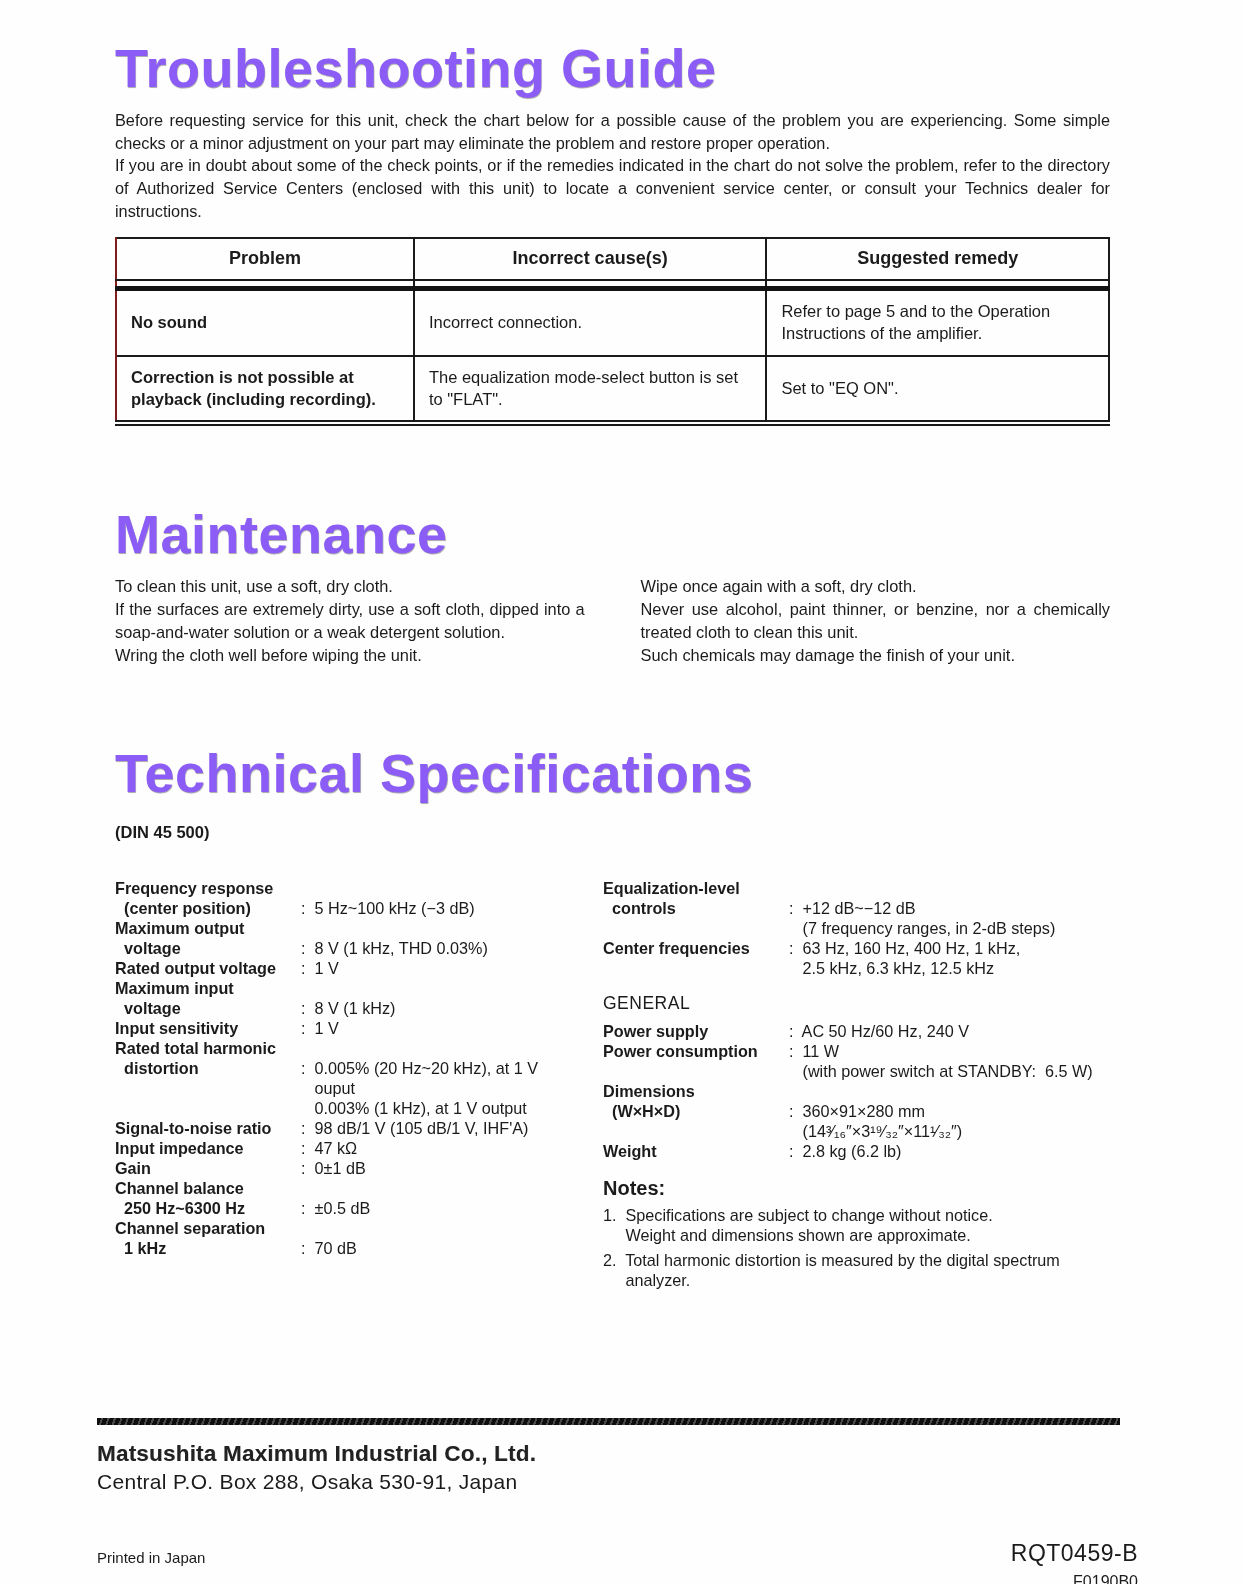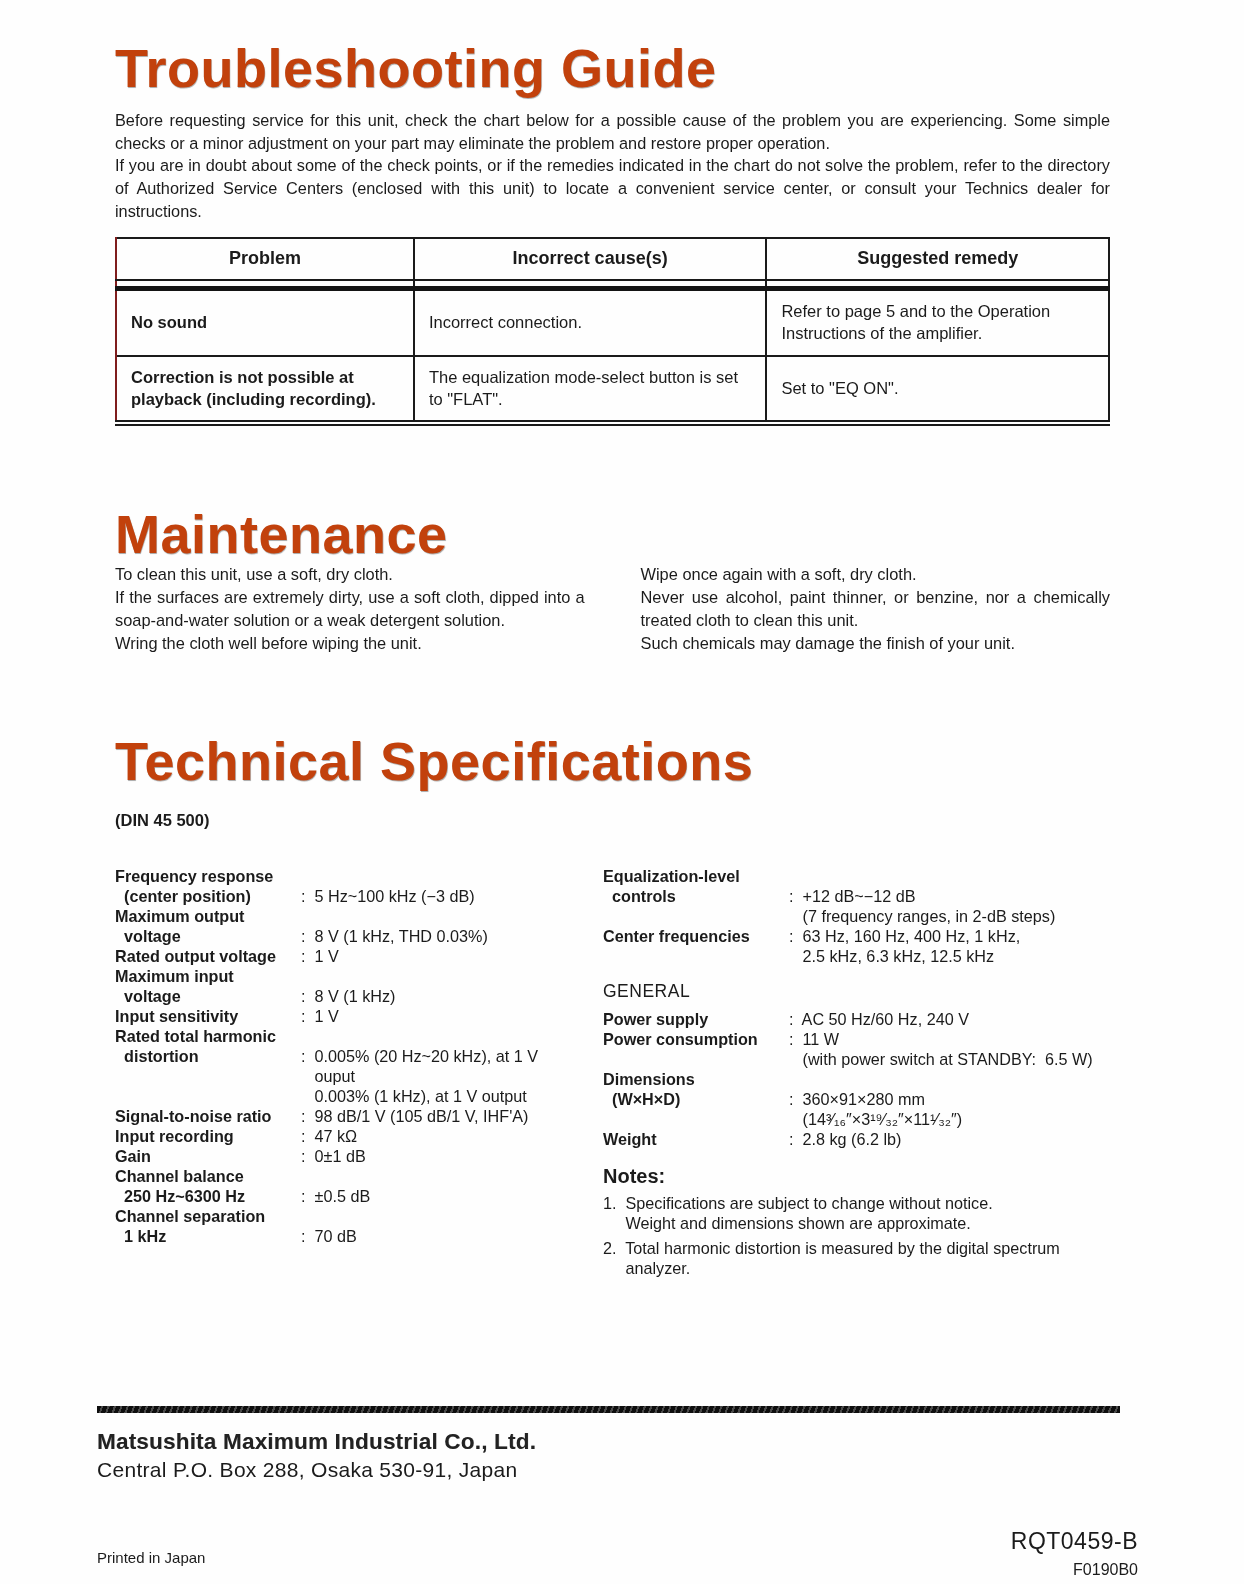--- a/index.html
+++ b/index.html
@@ -8,42 +8,42 @@
   .page {
     position: relative; width: 1244px; height: 1584px; margin: 0 auto;
     background: #fefefe; overflow: hidden;
     font-family: "Liberation Sans", "DejaVu Sans", sans-serif;
     color: #1b1b1b;
   }
   .content { padding: 40px 134px 0 115px; }
 
   .h1 {
     font-size: 54px; font-weight: bold; margin: 0; line-height: 1.04;
-    color: #c2410c; letter-spacing: 0.5px;
+    color: #8b5cf6; letter-spacing: 0.5px;
     text-shadow: 0.6px 0.6px 0.7px rgba(45,45,45,0.4);
   }
 
   .intro { margin-top: 13px; font-size: 16.3px; line-height: 22.6px; text-align: justify; }
   .intro p { margin: 0; }
 
   .ts-table {
     width: 100%; border-collapse: collapse; margin-top: 15px;
     font-size: 16.5px; line-height: 1.32;
     border: 2px solid #1a1a1a; border-bottom: 6px double #1a1a1a;
   }
   .ts-table th, .ts-table td { border-left: 2px solid #7f1d1d; border-right: 2px solid #1a1a1a; }
   .ts-table thead th { font-size: 18px; text-align: center; padding: 8px 10px; border-bottom: 2px solid #1a1a1a; }
   .ts-table tr.sep td { height: 9px; padding: 0; border-bottom: 5px solid #141414; }
   .ts-table tbody td { padding: 10px 14px; vertical-align: middle; }
   .ts-table tbody tr + tr td { border-top: 2px solid #1a1a1a; }
   .ts-table td.problem { font-weight: bold; }
   .c1 { width: 30%; } .c2 { width: 35.5%; } .c3 { width: 34.5%; }
 
   .section-maintenance { margin-top: 80px; }
-  .maint-cols { display: flex; gap: 56px; }
+  .maint-cols { display: flex; gap: 56px; margin-top: 12px; }
   .maint-col { flex: 1; font-size: 16.4px; line-height: 23px; white-space: pre-wrap; text-align: justify; }
 
   .section-specs { margin-top: 78px; }
   .din { margin-top: 22px; font-size: 16.5px; font-weight: bold; }
   .spec-cols { display: flex; gap: 20px; margin-top: 36px; }
   .spec-left { flex: 0 0 468px; }
   .spec-right { flex: 1; }
   .spec-row { display: flex; font-size: 16.2px; line-height: 20px; }
   .spec-label { flex: 0 0 186px; font-weight: bold; white-space: pre-wrap; }
   .spec-value { flex: 1; white-space: pre-wrap; }
@@ -159,21 +159,21 @@
             <div class="spec-value">
 :  0.005% (20 Hz~20 kHz), at 1 V
    ouput
    0.003% (1 kHz), at 1 V output</div>
           </div>
           <div class="spec-row">
             <div class="spec-label">Signal-to-noise ratio</div>
             <div class="spec-value">:  98 dB/1 V (105 dB/1 V, IHF'A)</div>
           </div>
           <div class="spec-row">
-            <div class="spec-label">Input recording</div>
+            <div class="spec-label">Input impedance</div>
             <div class="spec-value">:  47 kΩ</div>
           </div>
           <div class="spec-row">
             <div class="spec-label">Gain</div>
             <div class="spec-value">:  0±1 dB</div>
           </div>
           <div class="spec-row">
             <div class="spec-label">Channel balance
   250 Hz~6300 Hz</div>
             <div class="spec-value">

